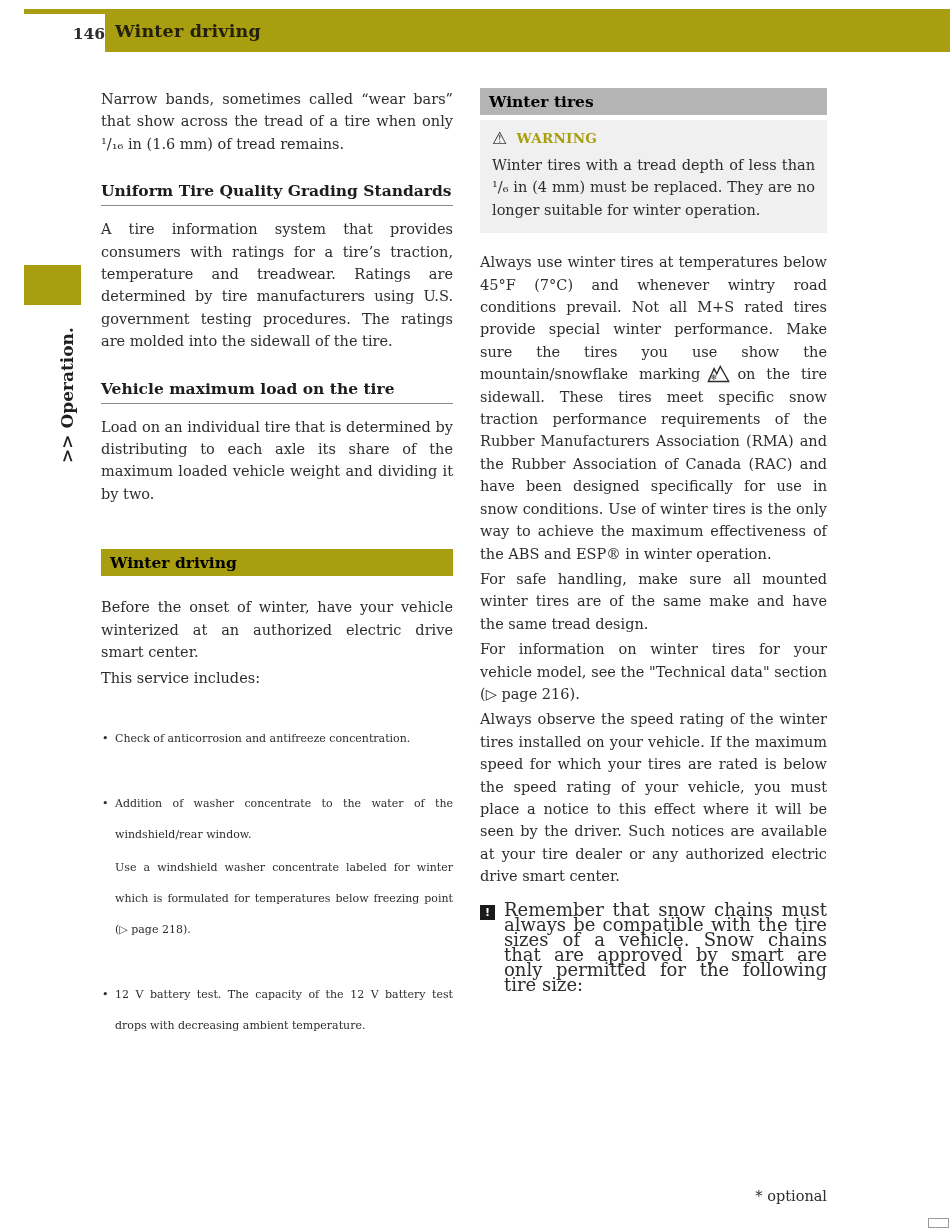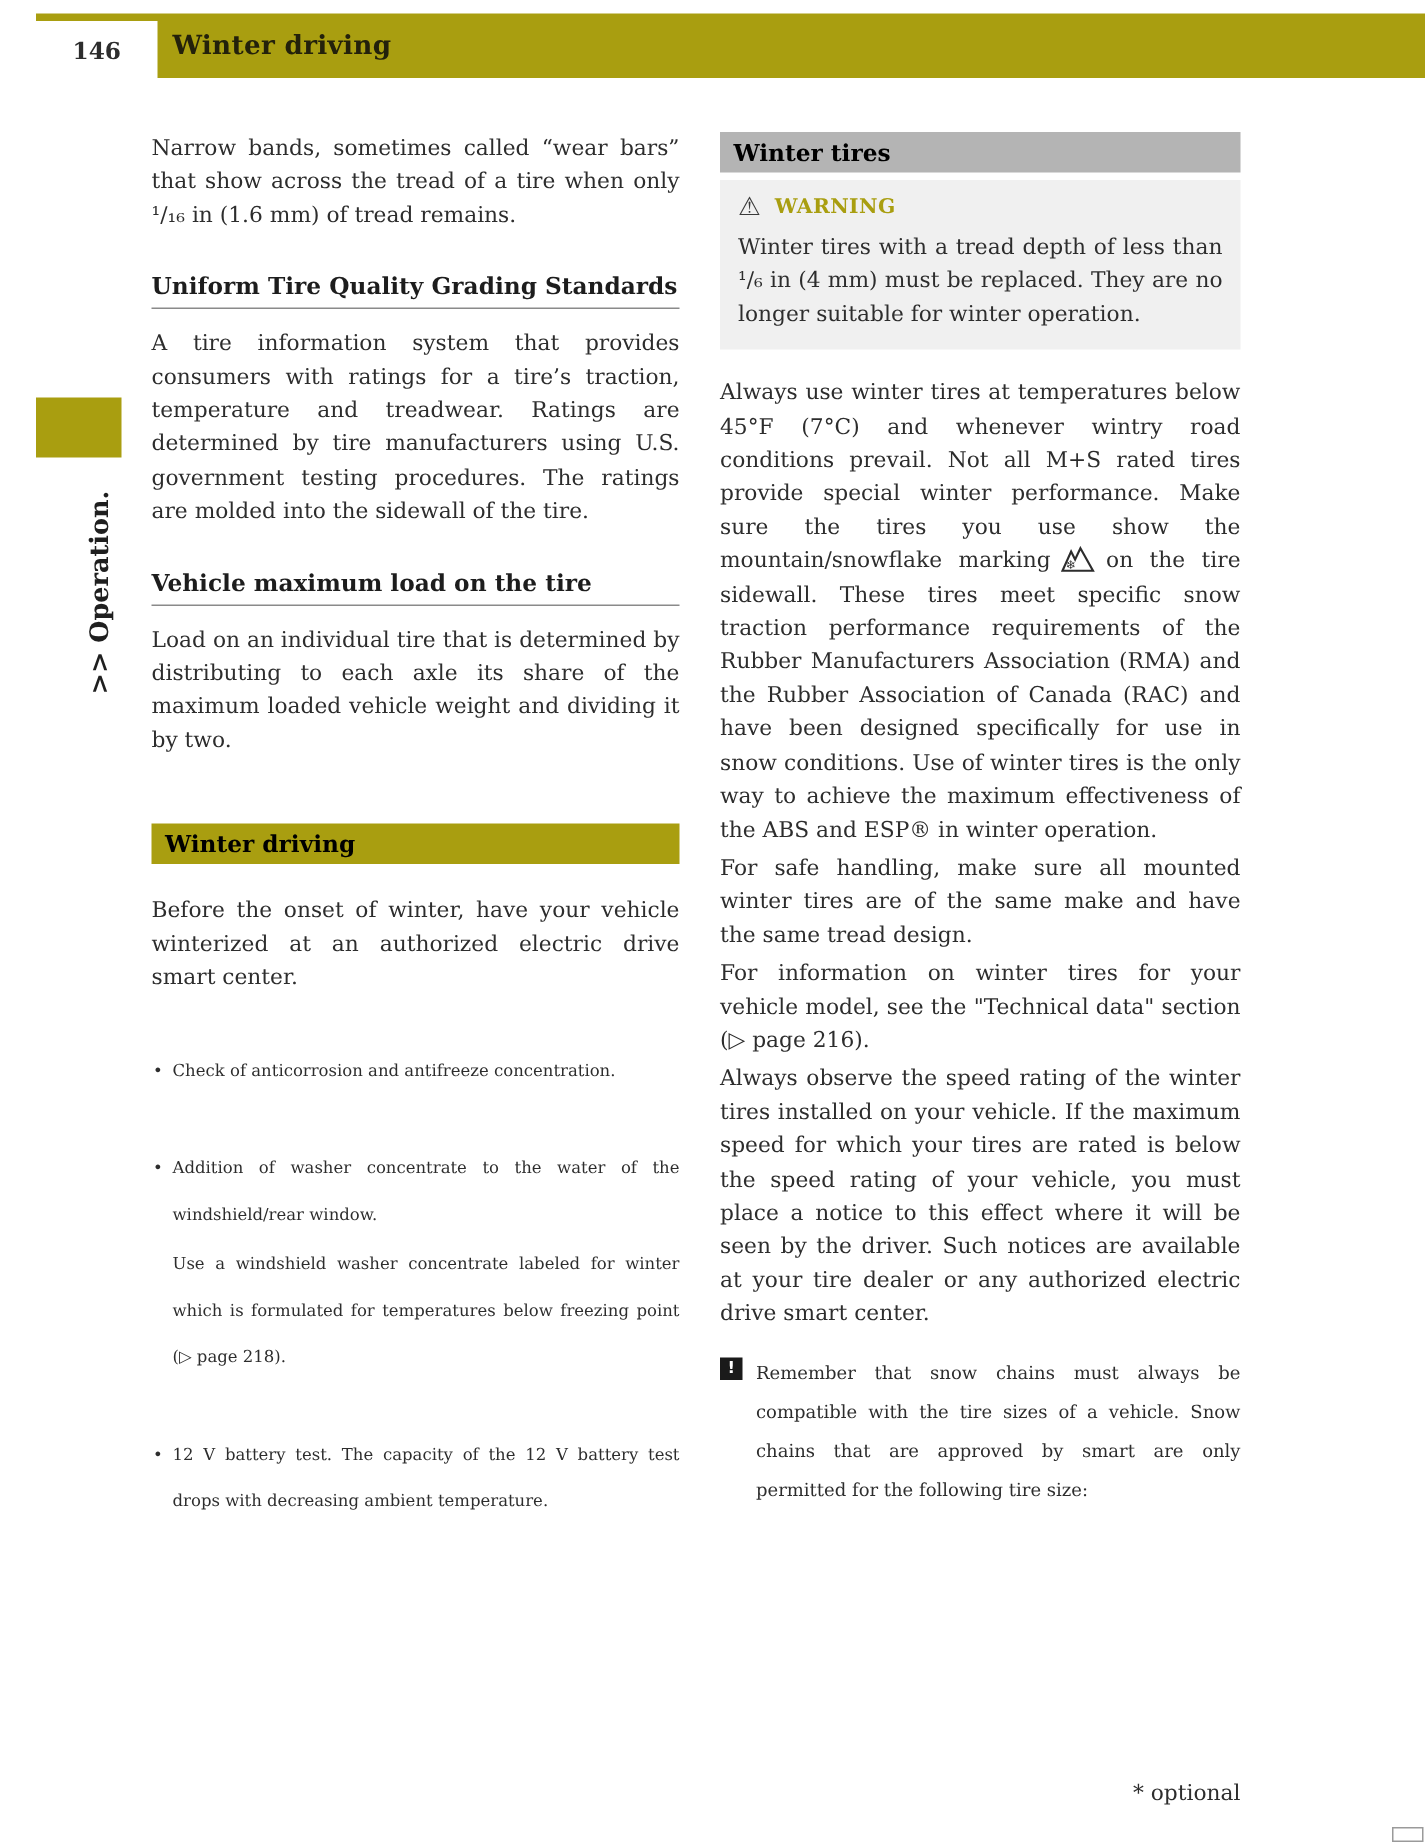--- a/index.html
+++ b/index.html
@@ -5,21 +5,21 @@
   html,body { margin:0; padding:0; }
   body {
     width:950px; height:1229px; position:relative; background:#ffffff;
     font-family:"DejaVu Serif", serif; color:#2d2d2d; overflow:hidden;
   }
 
   
   .header { position:absolute; left:24px; top:9px; right:0; height:43px; background:var(--accent,#a99e10); }
   .pagenum-box {
     position:absolute; left:0; bottom:0; width:81px; height:38px; background:#ffffff;
-    display:flex; align-items:center; justify-content:center;
+    display:flex; align-items:center; justify-content:flex-end;
     font-weight:bold; font-size:15.5px; color:#2d2d2d;
   }
   .header-title {
     position:absolute; left:91px; top:0; bottom:0; display:flex; align-items:center;
     font-weight:bold; font-size:17.5px; color:#23210b; letter-spacing:.2px;
   }
 
   
   .side-tab { position:absolute; left:24px; top:265px; width:57px; height:40px; background:var(--accent,#a99e10); }
   .side-label {
@@ -50,21 +50,21 @@
   .warning-head { display:flex; gap:9px; font-weight:bold; font-size:13.5px;
                   color:var(--accent,#a99e10); margin-bottom:7px; letter-spacing:.3px; }
   .warning-icon::before { content:"⚠"; color:#3a3a3a; font-size:17px; font-weight:normal; line-height:1; }
   .warning-body { font-size:14.5px; line-height:22.4px; text-align:justify; color:#2d2d2d; }
 
   .bullets { margin-top:3px; }
   .bullet { position:relative; padding-left:14px; font-size:11px; line-height:31px; text-align:justify;margin-top:34px; }
   .bullet::before { content:"•"; position:absolute; left:1px; top:0; }
   .bnote { margin:2px 0 2px; }
 
-  .note { display:flex; gap:9px; font-size:12px; line-height:26px; margin-top:14px; }
+  .note { display:flex; gap:9px; font-size:18px; line-height:15px; margin-top:14px; }
   .note-icon { flex:0 0 auto; width:15px; height:15px; background:#1a1a1a; color:#ffffff;
                font-weight:bold; font-size:11px; display:flex; align-items:center; justify-content:center;
                margin-top:3px; font-family:"DejaVu Sans", sans-serif; }
   .note-icon::before { content:"!"; }
   .note-text { text-align:justify; }
 
   .msf { width:23px; height:18px; vertical-align:-4px; margin:0 7px; }
 
   .footnote { position:absolute; left:480px; top:1188px; width:347px; text-align:right; font-size:14.5px; color:#2d2d2d; }
 
@@ -91,20 +91,21 @@
 
     <h3 class="section-h">Uniform Tire Quality Grading Standards</h3>
     <p class="body">A tire information system that provides consumers with ratings for a tire’s traction, temperature and treadwear. Ratings are determined by tire manufacturers using U.S. government testing procedures. The ratings are molded into the sidewall of the tire.</p>
 
     <h3 class="section-h">Vehicle maximum load on the tire</h3>
     <p class="body">Load on an individual tire that is determined by distributing to each axle its share of the maximum loaded vehicle weight and dividing it by two.</p>
 
     <div class="banner olive">Winter driving</div>
 
     <p class="body">Before the onset of winter, have your vehicle winterized at an authorized electric drive smart center.</p>
+    <p class="body">This service includes:</p>
 
     <div class="bullets">
       <div class="bullet">
         <span>Check of anticorrosion and antifreeze concentration.</span>
       </div>
       <div class="bullet">
         <span>Addition of washer concentrate to the water of the windshield/rear window.</span>
         <div class="bnote">Use a windshield washer concentrate labeled for winter which is formulated for temperatures below freezing point (▷ page 218).</div>
       </div>
       <div class="bullet">

